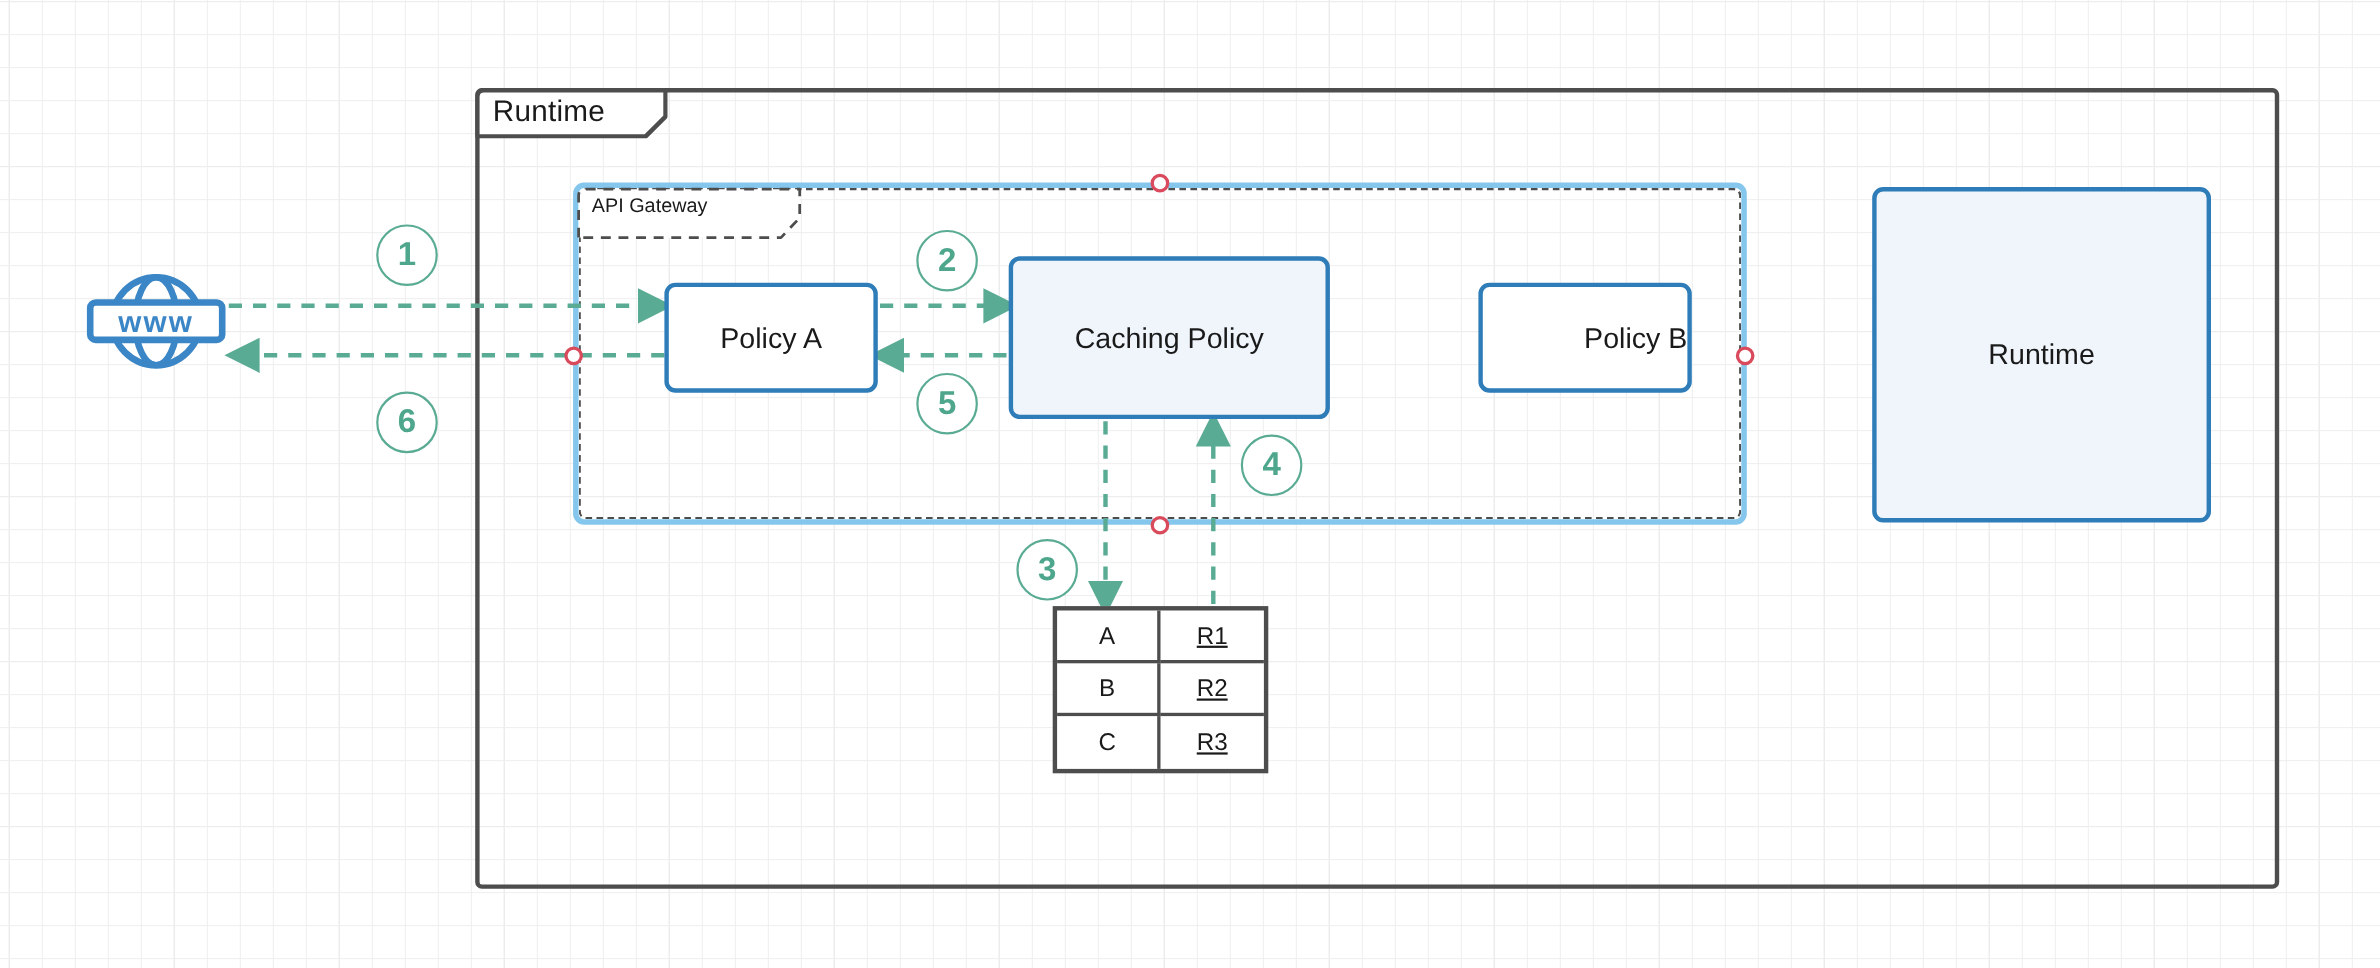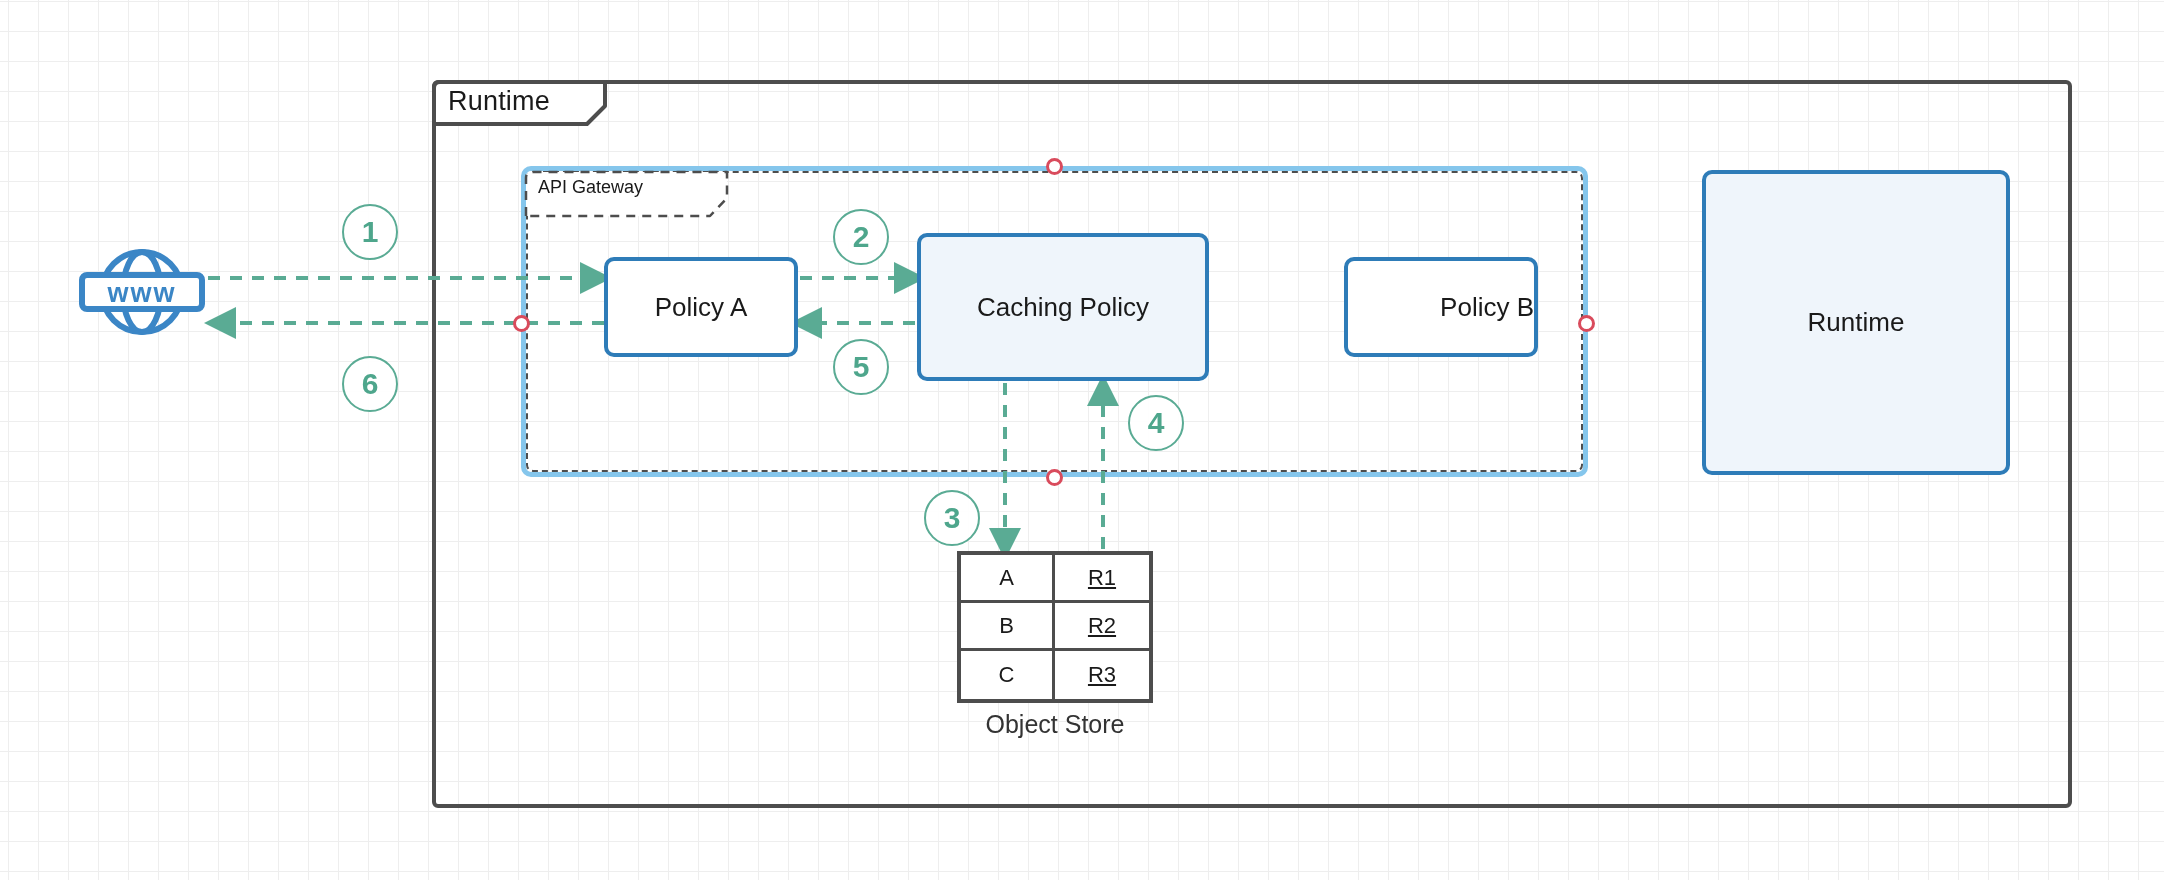--- a/index.html
+++ b/index.html
@@ -248,21 +248,20 @@
   </div>
 
   <div class="objstore">
     <div class="cell">A</div>
     <div class="cell">R1</div>
     <div class="cell">B</div>
     <div class="cell">R2</div>
     <div class="cell">C</div>
     <div class="cell">R3</div>
   </div>
-  <div class="objstore-label">Object Store</div>
 
   <div class="step" id="step-1">
     <span>1</span>
   </div>
   <div class="step" id="step-2">
     <span>2</span>
   </div>
   <div class="step" id="step-3">
     <span>3</span>
   </div>

